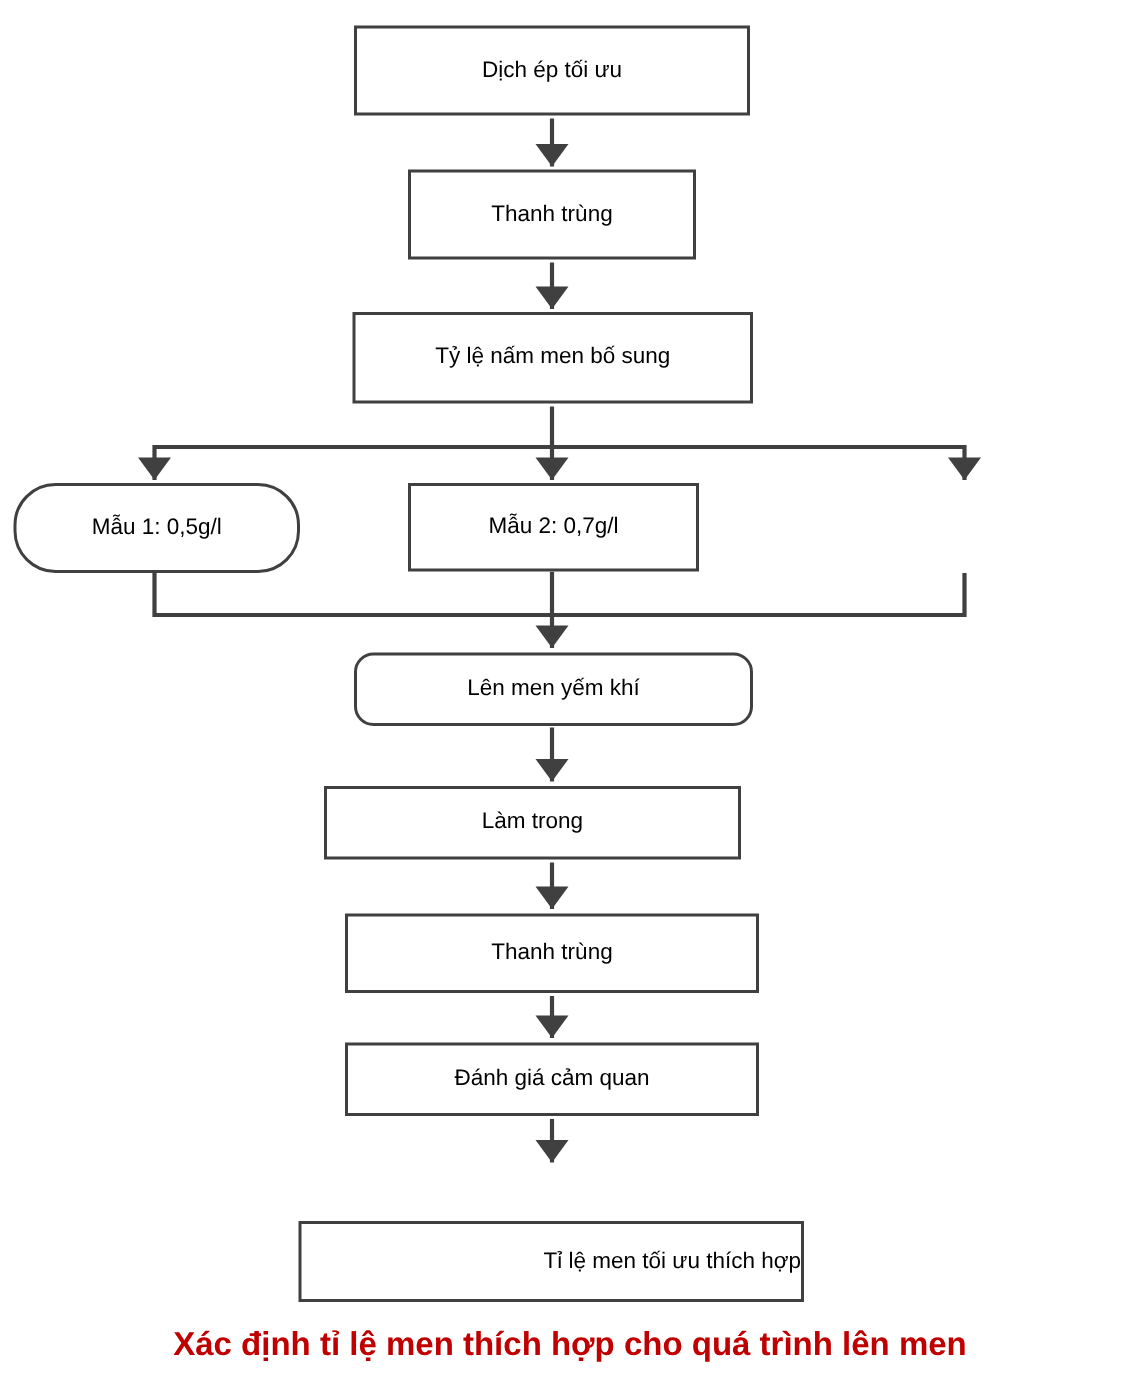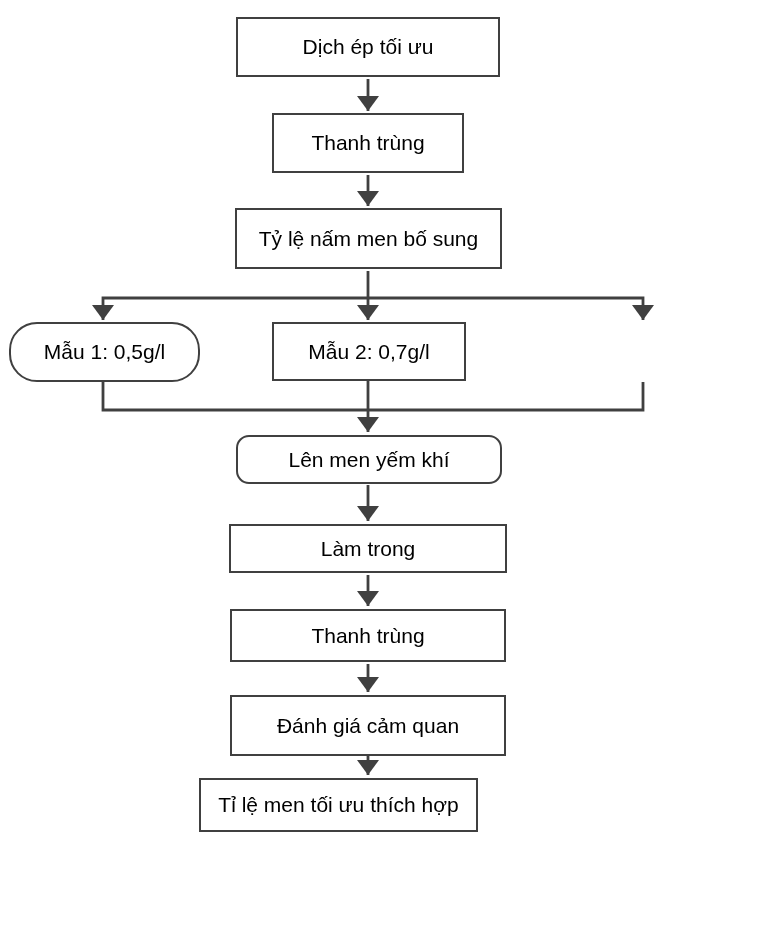--- a/index.html
+++ b/index.html
@@ -25,21 +25,21 @@
   }
   .node {
     position: absolute;
     box-sizing: border-box;
     border: 2.5px solid #404040;
     background: #ffffff;
     display: flex;
     align-items: center;
     justify-content: center;
     text-align: center;
-    font-size: 21px;
+    font-size: 15px;
     color: #000000;
     line-height: 1.1;
     white-space: nowrap;
   }
   .caption {
     position: absolute;
     left: 0;
     top: 883px;
     width: 760px;
     text-align: center;
@@ -48,24 +48,24 @@
     color: #c00000;
   }
   
   .n0  { left: 236px; top: 17px;  width: 264px; height: 60px; }
   .n1  { left: 272px; top: 113px; width: 192px; height: 60px; }
   .n2  { left: 235px; top: 208px; width: 267px; height: 61px; }
   .n3  { left: 9px;   top: 322px; width: 191px; height: 60px; border-radius: 28px; }
   .n4  { left: 272px; top: 322px; width: 194px; height: 59px; text-align: right; }
   .n5  { left: 548px; top: 322px; width: 194px; height: 60px; }
   .n6  { left: 236px; top: 435px; width: 266px; height: 49px; border-radius: 13px; }
-  .n7  { left: 229px; top: 524px; width: 278px; height: 49px; }
+  .n7  { left: 216px; top: 524px; width: 278px; height: 49px; }
   .n8  { left: 230px; top: 609px; width: 276px; height: 53px; }
-  .n9  { left: 230px; top: 695px; width: 276px; height: 61px; }
-  .n10 { left: 199px; top: 778px; width: 279px; height: 54px; }
+  .n9  { left: 230px; top: 695px; width: 276px; height: 49px; }
+  .n10 { left: 199px; top: 814px; width: 337px; height: 54px; justify-content: flex-end; }
 </style>
 </head>
 <body>
 
 <div class="canvas">
 
   <svg class="connectors" viewBox="0 0 760 931" xmlns="http://www.w3.org/2000/svg">
     <defs>
       <marker id="arrowhead" markerUnits="userSpaceOnUse" markerWidth="26" markerHeight="26" refX="16" refY="13" orient="auto">
         <path d="M1,2 L16,13 L1,24 Z" fill="#404040"></path>
@@ -111,14 +111,15 @@
   <div class="node n8">
     <span>Thanh trùng</span>
   </div>
   <div class="node n9">
     <span>Đánh giá cảm quan</span>
   </div>
   <div class="node n10">
     <span>Tỉ lệ men tối ưu thích hợp</span>
   </div>
 
+  <div class="caption">Xác định tỉ lệ men thích hợp cho quá trình lên men</div>
 
 </div>
 
 </body></html>

